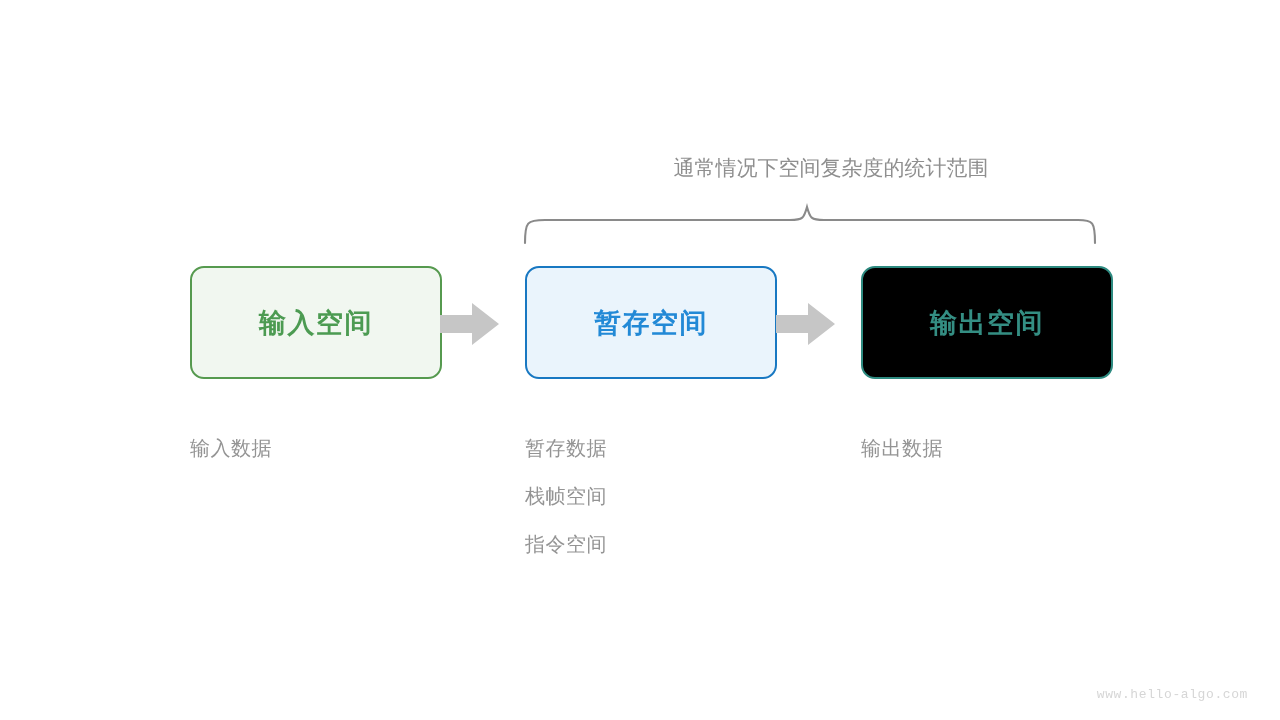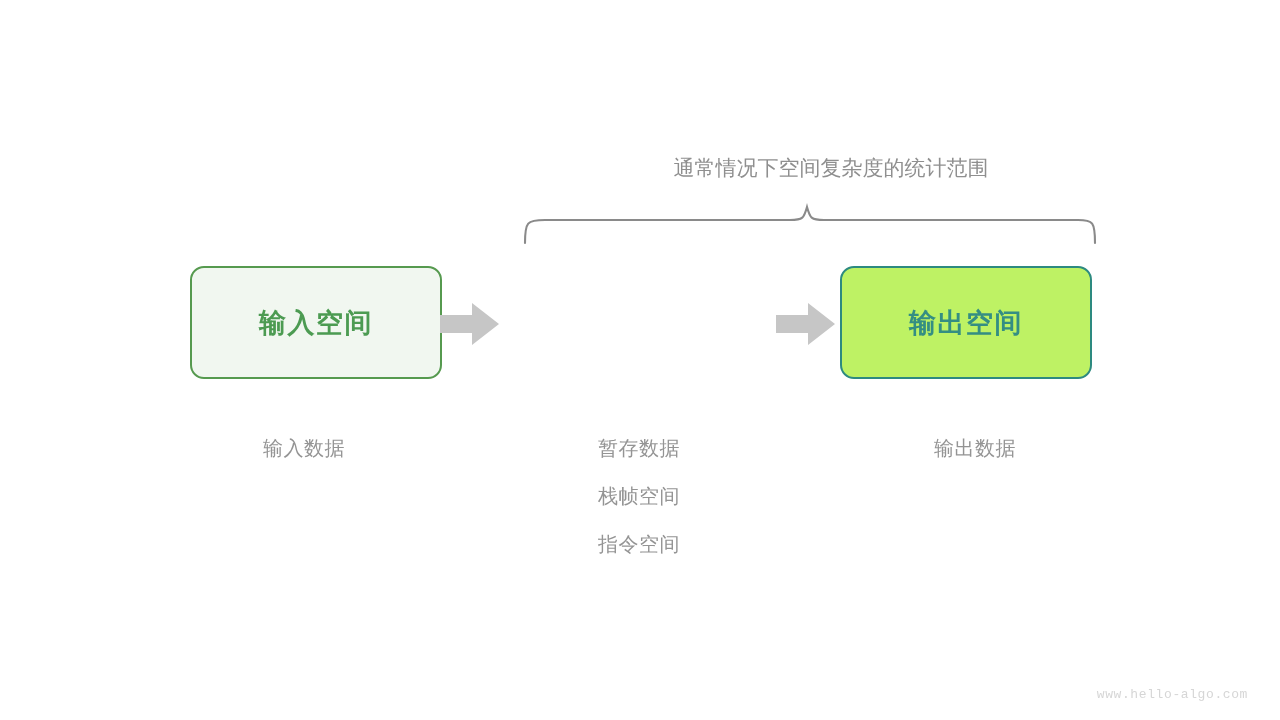--- a/index.html
+++ b/index.html
@@ -59,39 +59,39 @@
     border: 2px solid #569a4f;
     color: #4c9b52;
   }
   #box-temp {
     left: 525px;
     background: #eaf4fc;
     border: 2.5px solid #1878c2;
     color: #2289d6;
   }
   #box-output {
-    left: 840px;
-    background: #bef264;
+    left: 861px;
+    background: #000000;
     border: 2.5px solid #2d8a80;
     color: #348e83;
   }
 
   
   .arrow {
     position: absolute;
     top: 300px;
   }
   #arrow-1 { left: 438px; }
   #arrow-2 { left: 774px; }
 
   
   .sublabel-col {
     position: absolute;
     width: 228px;
-    text-align: center;
+    text-align: left;
   }
   #sub-col-input  { left: 190px; top: 424px; }
   #sub-col-temp   { left: 525px; top: 424px; }
   #sub-col-output { left: 861px; top: 424px; }
   .sublabel {
     font-size: 20px;
     color: #949494;
     line-height: 48px;
     letter-spacing: 0.5px;
   }
@@ -120,20 +120,23 @@
              L 275 24
              C 288 24, 289 22, 292 11
              C 295 22, 296 24, 309 24
              L 563 24
              C 578 24, 580 26, 580 47" fill="none" stroke="#8a8a8a" stroke-width="2.1" stroke-linecap="round"></path>
   </svg>
 
   <div class="box" id="box-input">
     <span>输入空间</span>
   </div>
+  <div class="box" id="box-temp">
+    <span>暂存空间</span>
+  </div>
   <div class="box" id="box-output">
     <span>输出空间</span>
   </div>
 
   <svg class="arrow" id="arrow-1" width="64" height="48" viewBox="0 0 64 48">
     <path d="M 2 15 L 34 15 L 34 3 L 61 24 L 34 45 L 34 33 L 2 33 Z" fill="#c6c6c6"></path>
   </svg>
   <svg class="arrow" id="arrow-2" width="64" height="48" viewBox="0 0 64 48">
     <path d="M 2 15 L 34 15 L 34 3 L 61 24 L 34 45 L 34 33 L 2 33 Z" fill="#c6c6c6"></path>
   </svg>

